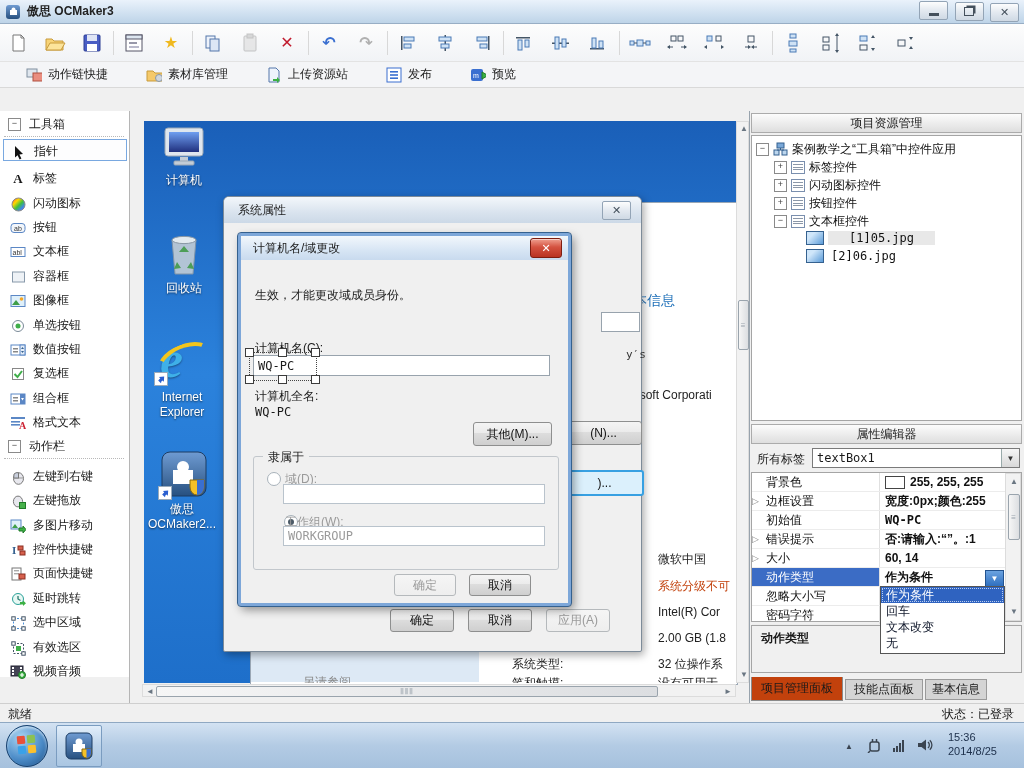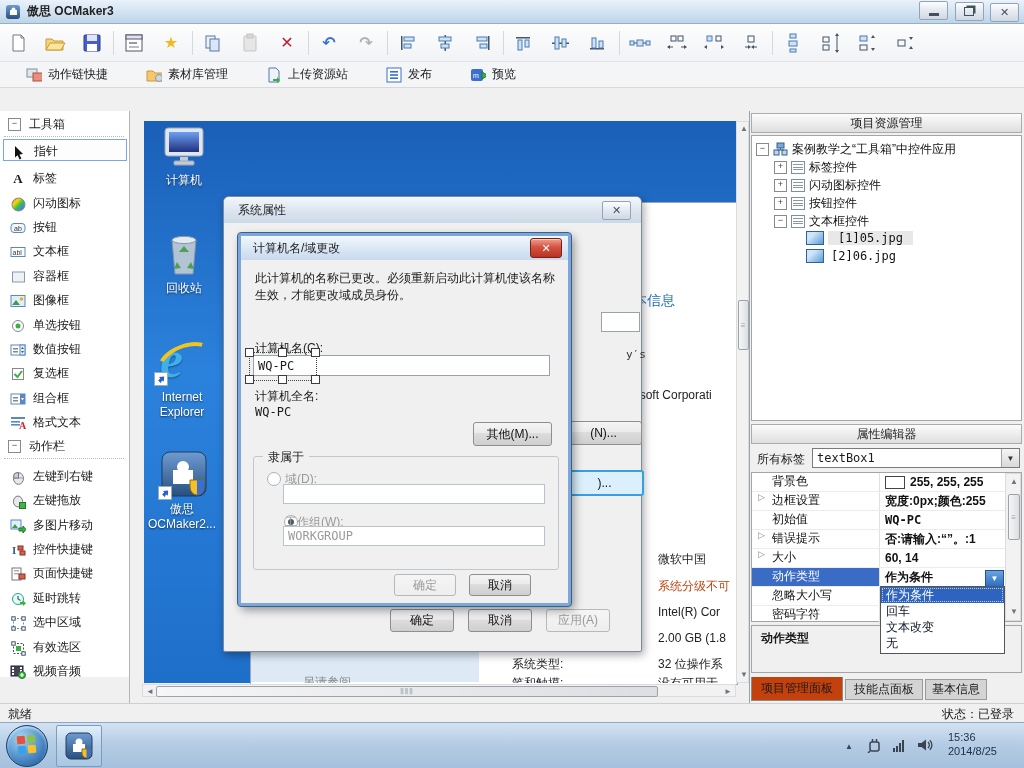--- a/index.html
+++ b/index.html
@@ -53,21 +53,21 @@
   .grip{display:block;position:absolute;left:50%;top:50%;transform:translate(-50%,-50%);color:#9aa4ad;font-size:8px;letter-spacing:1px}
   
   .rp{left:749px;top:111px;width:275px;height:592px;background:#f0f0f0;border-left:1px solid #98a3ad;box-sizing:border-box}
   .phdr{background:linear-gradient(#fcfcfc,#dedede);border:1px solid #ababab;text-align:center;line-height:18px;color:#222;box-sizing:border-box}
   .panelbox{background:#fff;border:1px solid #a5a5a5;box-sizing:border-box}
   .treerow{position:absolute;display:flex;align-items:center;gap:4px;height:16px;font-size:12px;color:#111}
   .nodeicon{width:14px;height:13px;background:#fff;border:1px solid #7a8fae;display:inline-flex;flex-direction:column;justify-content:space-evenly;padding:1px;box-sizing:border-box}
   .nodeicon i{display:block;height:1px;background:#8b97a8}
   .imgicon{width:18px;height:14px;border:1px solid #35618f;background:linear-gradient(135deg,#cfe6fa 30%,#5b9bd8);box-sizing:border-box}
   .gridrow{display:flex;height:18px;border-bottom:1px solid #ececec;align-items:center}
-  .gname{width:128px;flex:none;display:flex;align-items:flex-start;height:100%;padding-left:6px;box-sizing:border-box;border-right:1px solid #e0e0e0;color:#111}
+  .gname{width:128px;flex:none;display:flex;align-items:center;height:100%;box-sizing:border-box;border-right:1px solid #e0e0e0;color:#111}
   .gname .exp{width:14px;color:#8a8a8a;font-size:9px}
   .gval{flex:1;padding-left:5px;font-weight:bold;color:#111;white-space:nowrap;overflow:hidden;display:flex;align-items:center;gap:5px}
   .gsel{background:#3b6cc5;color:#fff !important}
   .ddown{background:#fff;border:1px solid #555;z-index:60}
   .dditem{height:16px;line-height:16px;padding-left:5px;color:#0f172a}
   .dditem.on{background:#2f63c0;color:#fff;outline:1px dotted #b9cdf0;outline-offset:-2px}
   .tab{position:absolute;text-align:center;font-size:12px;box-sizing:border-box}
   
   .statusbar{left:0;top:703px;width:1024px;height:19px;background:#f0f0f0;border-top:1px solid #cfcfcf;box-sizing:border-box}
   .taskbar{left:0;top:722px;width:1024px;height:46px;background:linear-gradient(#d3e2f2,#b3cbe4 50%,#a6c1dd);border-top:1px solid #8fa8c2;box-sizing:border-box}
@@ -634,21 +634,21 @@
 <div class="abs btn" style="left:468px;top:609px;width:62px;height:21px">取消</div>
 <div class="abs btn dis" style="left:546px;top:609px;width:62px;height:21px">应用(A)</div>
 
 <div class="abs dlg" style="left:238px;top:233px;width:327px;height:367px">
   <div class="dlgtitle">
     <span>计算机名/域更改</span>
     <span class="closered" style="margin-left:auto">✕</span>
   </div>
   <div style="position:relative;height:340px">
     <div class="abs" style="left:14px;top:10px;width:300px;line-height:17px;color:#1a1a1a">
-      <span>此计算机的名称已更改。必须重新启动此计算机使该名称</span><br>
+      <br>
       <span>生效，才能更改域成员身份。</span>
     </div>
     <div class="abs" style="left:14px;top:80px">计算机名(C):</div>
     <div class="abs tbx" style="left:12px;top:95px;width:297px;height:21px">
       <span class="mono">WQ-PC</span>
     </div>
     
     <div class="abs" style="left:8px;top:92px;width:66px;height:27px;border:1px dotted #444"></div>
     <span class="selhandle" style="left:4px;top:88px"></span>
     <span class="selhandle" style="left:37px;top:88px"></span>
@@ -735,21 +735,21 @@
   <span class="boxpm">−</span>
   <span class="nodeicon">
       <i></i>
       <i></i>
       <i></i>
     </span>
   <span>文本框控件</span>
 </div>
 <div class="treerow" style="left:806px;top:230px">
   <span class="imgicon"></span>
-  <span class="mono" style="background:#e8e8e8;padding:0 10px">[1]05.jpg</span>
+  <span class="mono" style="background:#e8e8e8;padding:0 21px">[1]05.jpg</span>
 </div>
 <div class="treerow" style="left:806px;top:248px">
   <span class="imgicon"></span>
   <span class="mono" style="padding:0 3px">[2]06.jpg</span>
 </div>
 
 <div class="abs phdr" style="left:751px;top:424px;width:271px;height:20px">属性编辑器</div>
 <div class="abs" style="left:757px;top:451px">所有标签</div>
 <div class="abs tbx" style="left:812px;top:448px;width:208px;height:20px;border-color:#7a7a7a">
   <span class="mono">textBox1</span>

